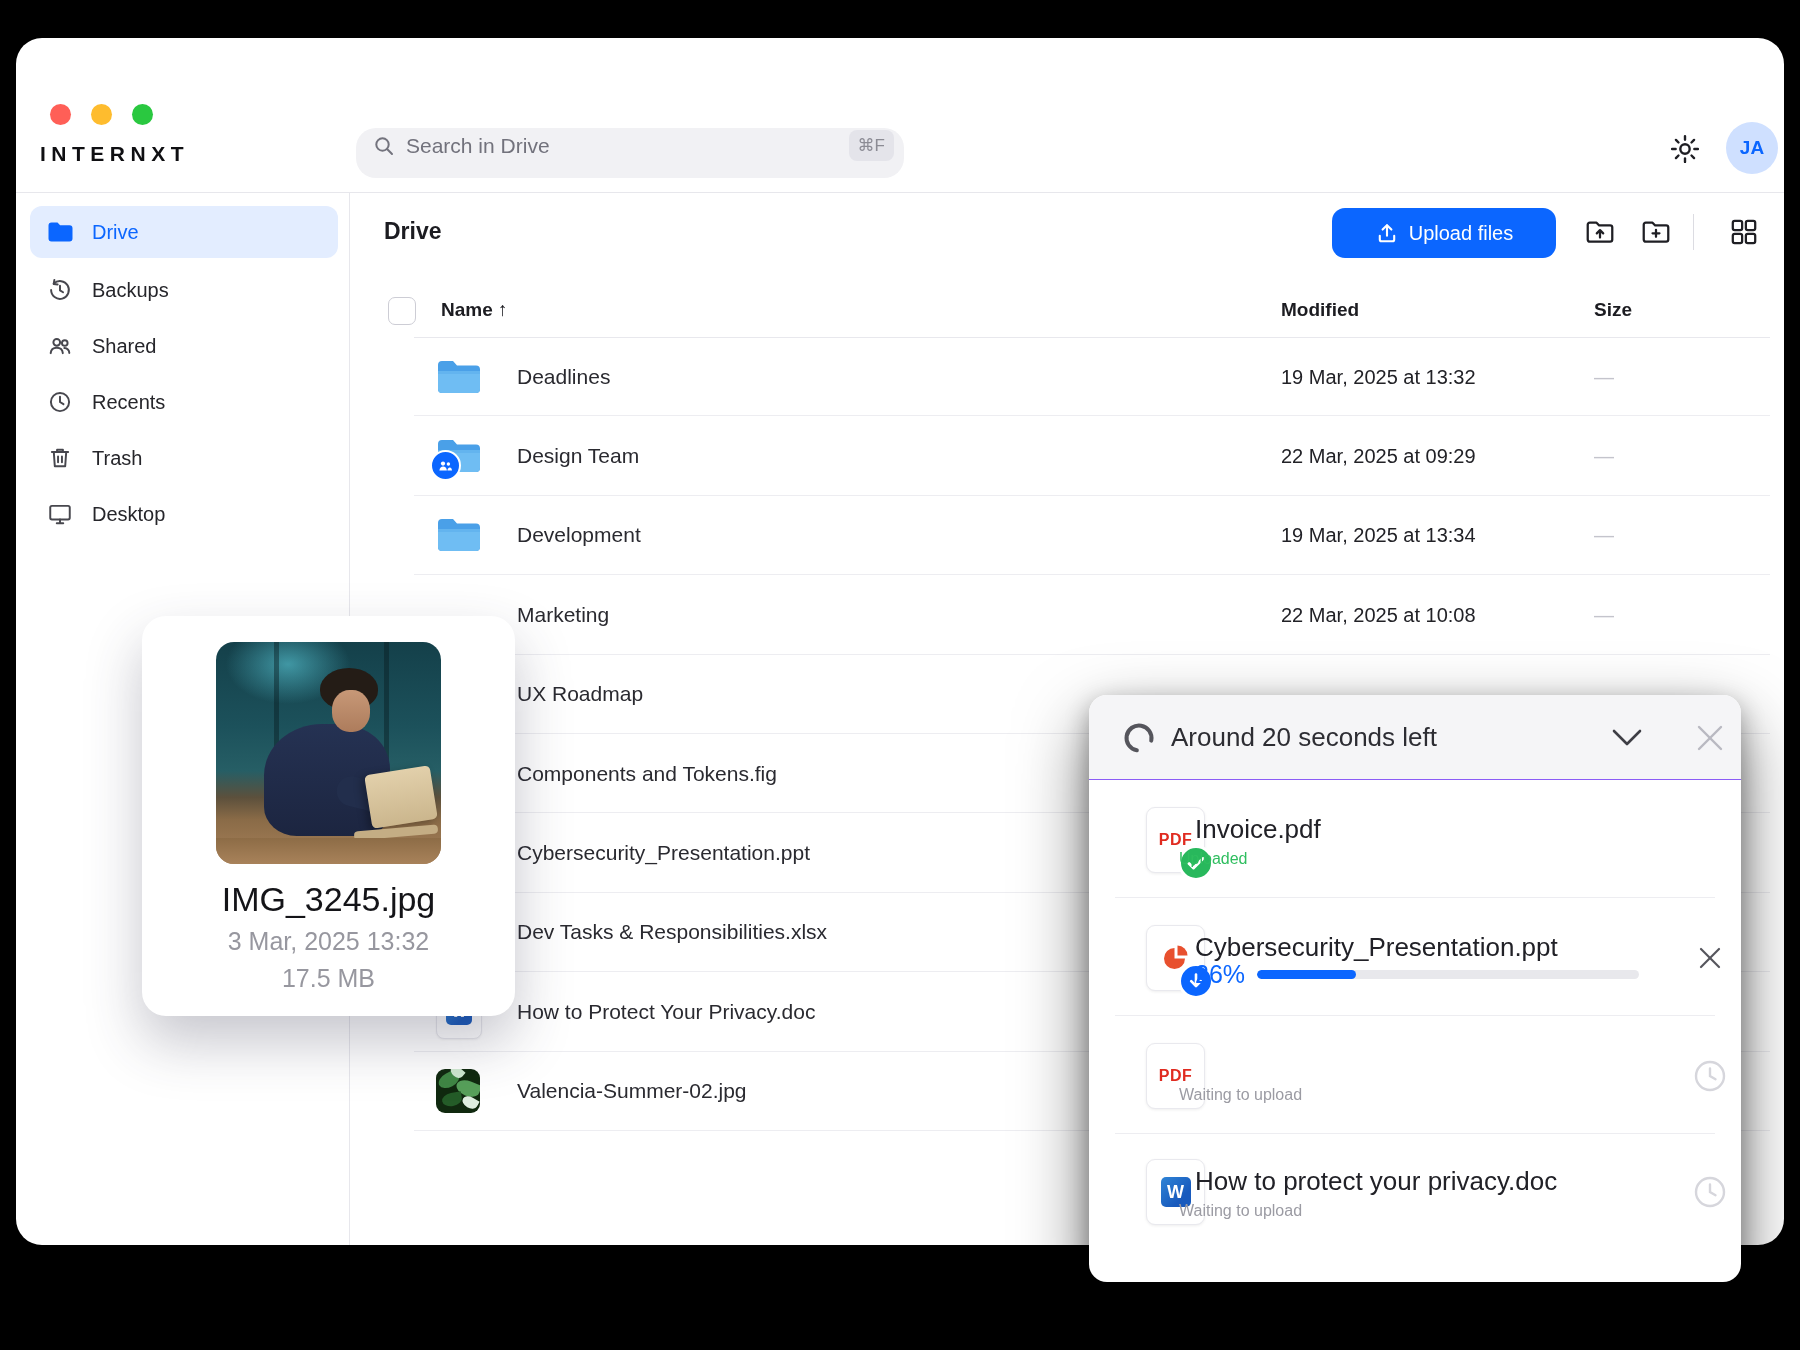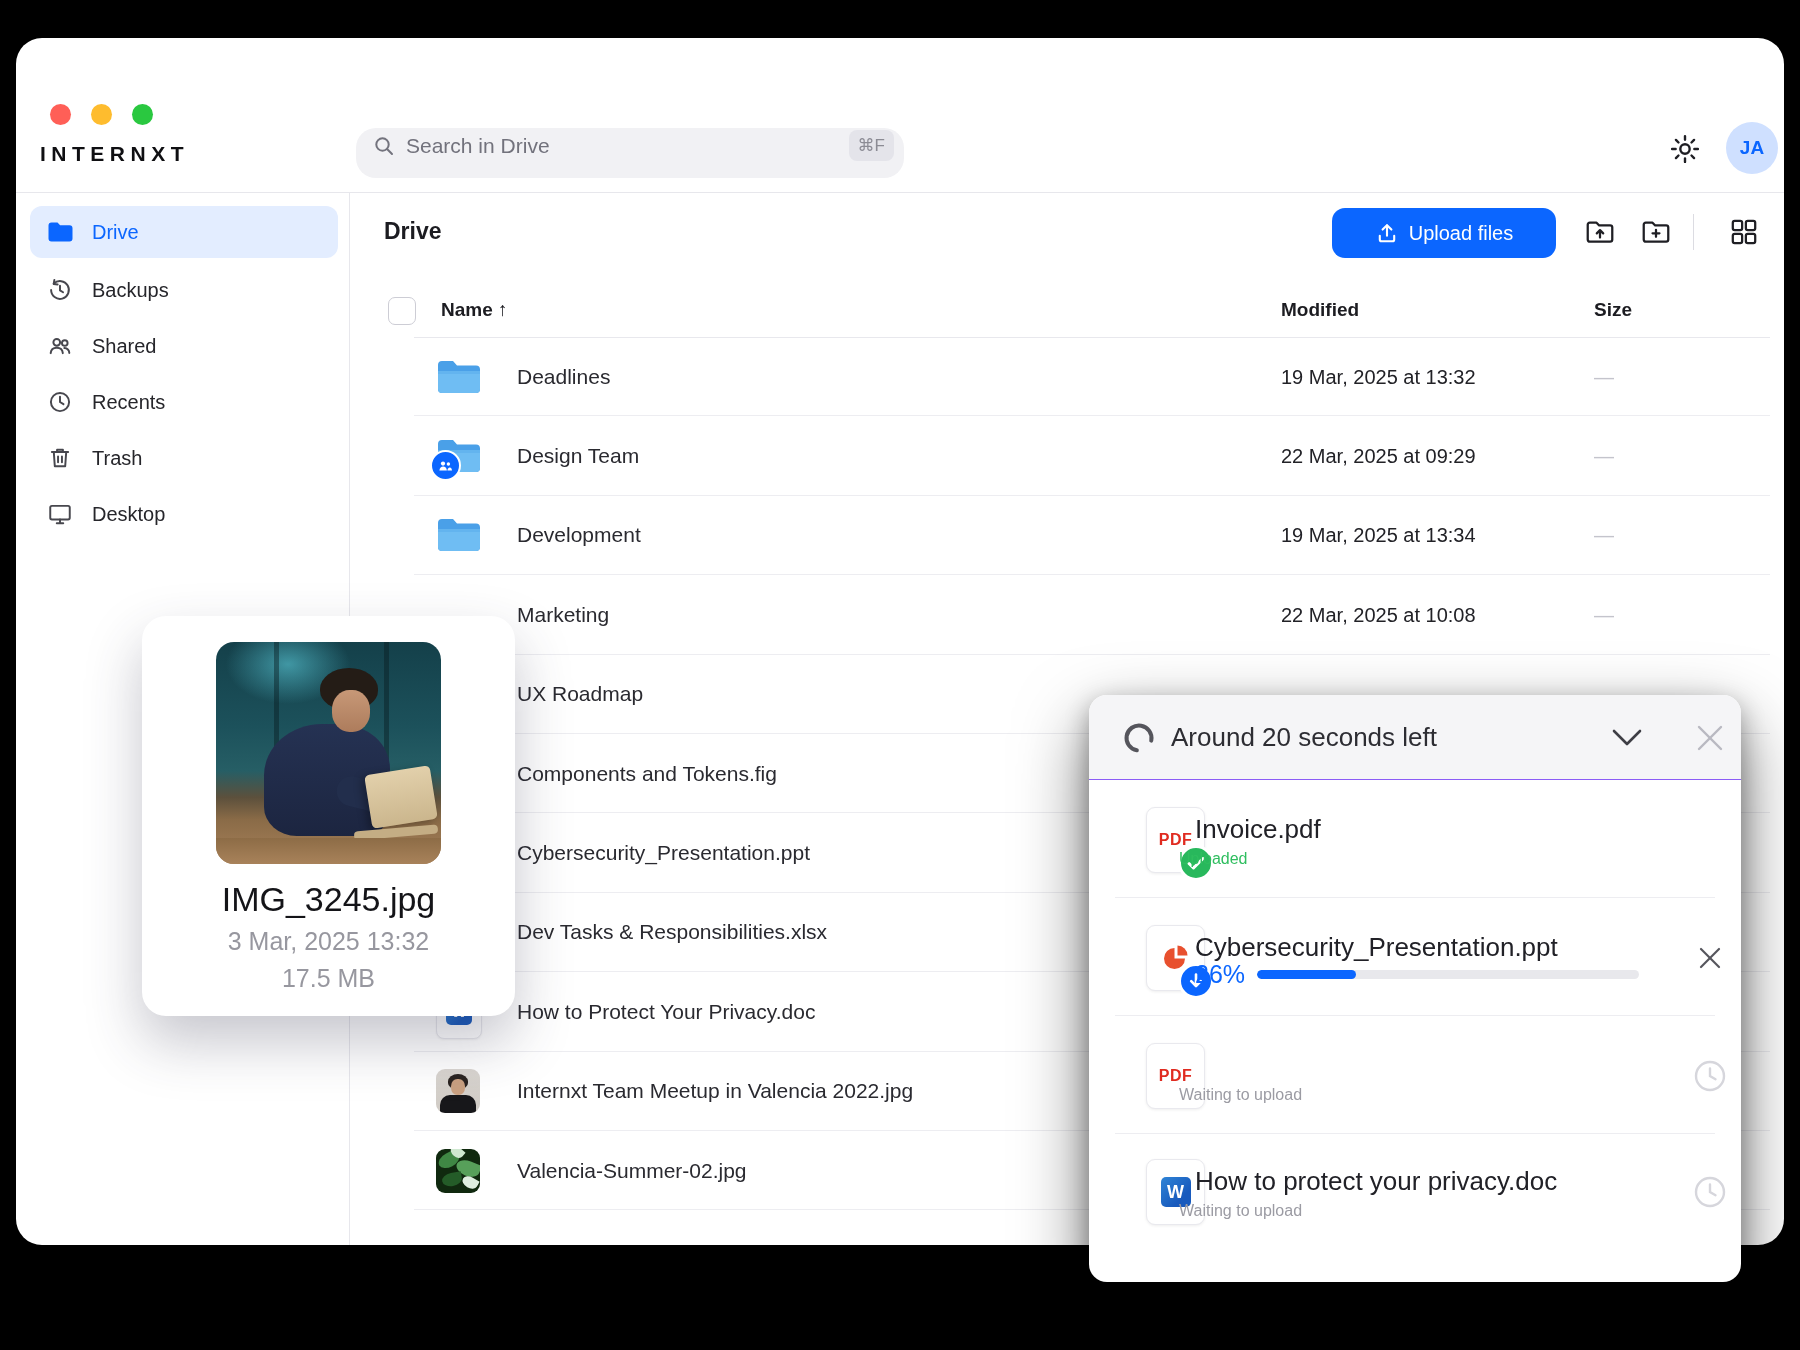--- a/index.html
+++ b/index.html
@@ -326,30 +326,20 @@
 
         <div class="frow">
           <div class="cell-icon">
               <div class="doc-tile">
                 <div class="w-logo">W</div>
               </div>
             </div>
           <div class="cell-name">How to Protect Your Privacy.doc</div>
         </div>
 
-        <div class="frow">
-          <div class="cell-icon">
-              <div class="thumb portrait">
-            <div class="t-shirt"></div>
-                <div class="t-hair"></div>
-                <div class="t-face"></div>
-          </div>
-            </div>
-          <div class="cell-name">Internxt Team Meetup in Valencia 2022.jpg</div>
-        </div>
 
         <div class="frow">
           <div class="cell-icon">
               <div class="thumb leaves">
             <div class="leaf" style="left:2px;top:4px;width:22px;height:14px;background:#3f8744;transform:rotate(-28deg);"></div>
             <div class="leaf" style="left:20px;top:12px;width:24px;height:15px;background:#57a05a;transform:rotate(22deg);"></div>
             <div class="leaf" style="left:6px;top:24px;width:20px;height:13px;background:#245c28;transform:rotate(-10deg);"></div>
             <div class="leaf" style="left:26px;top:28px;width:16px;height:11px;background:#dfeee0;transform:rotate(30deg);"></div>
             <div class="leaf" style="left:14px;top:-2px;width:14px;height:10px;background:#cfe8d0;transform:rotate(40deg);"></div>
           </div>

